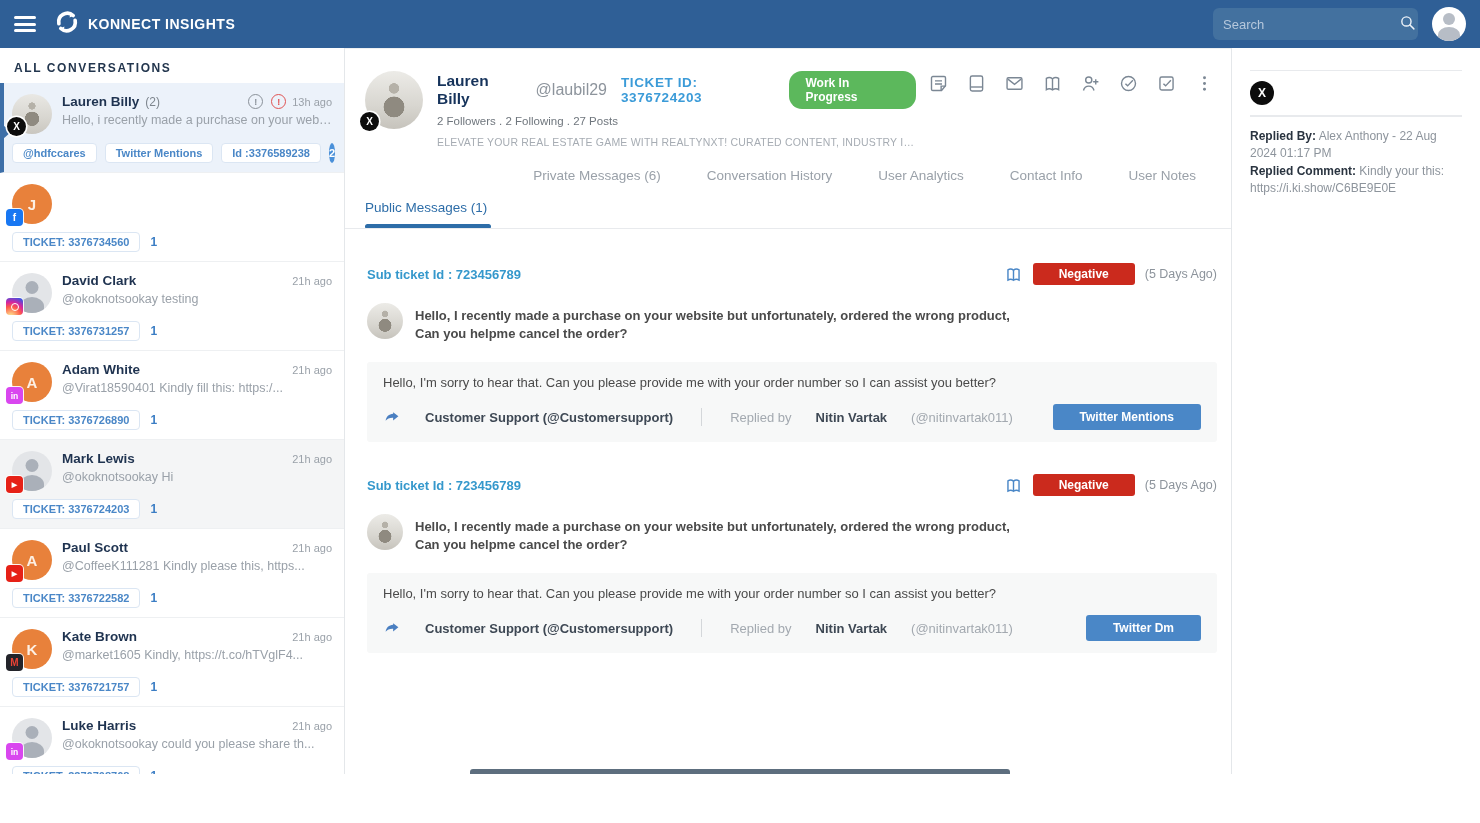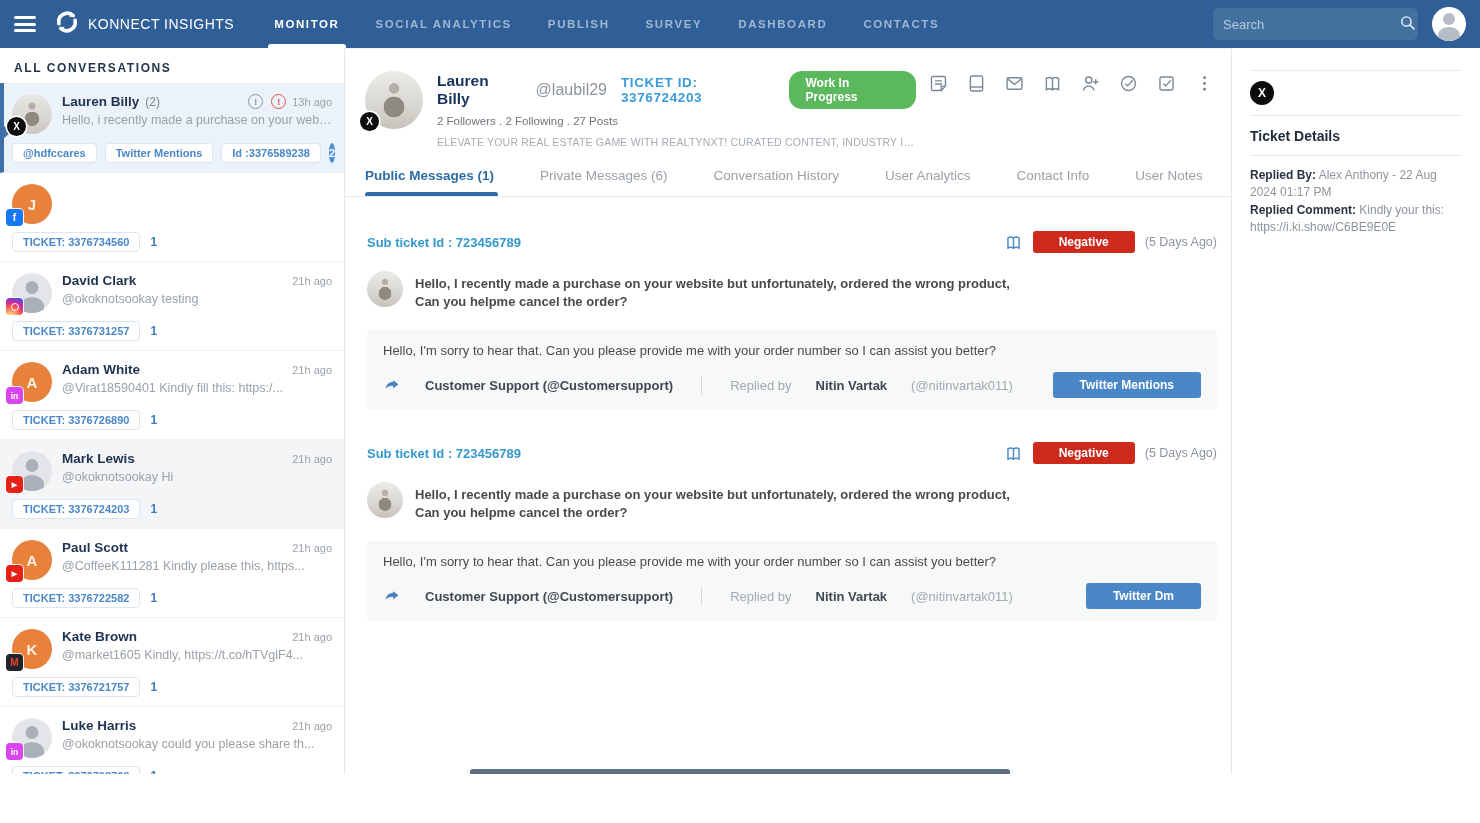--- a/index.html
+++ b/index.html
@@ -6,21 +6,21 @@
   html,body { width:1480px; height:823px; overflow:hidden; background:#fff;
               font-family:"Liberation Sans", sans-serif; }
 
   
   .topbar { height:48px; background:#2f5f96; display:flex; align-items:center;
             padding:0 14px; position:relative; }
   .hamburger { width:22px; height:16px; display:flex; flex-direction:column;
                justify-content:space-between; cursor:pointer; margin-right:18px; }
   .hamburger span { height:3px; background:#fff; border-radius:2px; }
   .brand { display:flex; align-items:center; gap:8px; margin-right:40px; }
-  .brand-name { color:#fff; font-weight:normal; font-size:14px; letter-spacing:.5px; white-space:nowrap; }
+  .brand-name { color:#fff; font-weight:bold; font-size:14px; letter-spacing:.5px; white-space:nowrap; }
   .nav { display:flex; align-items:stretch; height:48px; gap:36px; }
   .nav-item { color:#9fb7d2; font-size:11.5px; font-weight:bold; letter-spacing:1.6px;
               display:flex; align-items:center; position:relative; cursor:pointer; white-space:nowrap; }
   .nav-item.active { color:#fff; }
   .nav-item.active::after { content:""; position:absolute; left:-6px; right:-6px; bottom:0;
               height:4px; background:#fff; border-radius:3px 3px 0 0; }
   .topbar-right { margin-left:auto; display:flex; align-items:center; gap:14px; }
   .search-box { width:205px; height:32px; background:#43719f; border-radius:6px;
                 display:flex; align-items:center; padding:0 10px; }
   .search-box input { flex:1; background:transparent; border:none; outline:none;
@@ -111,21 +111,21 @@
   .mp-stats { margin-top:6px; font-size:11.5px; color:#6f767d; }
   .mp-bio { margin-top:9px; font-size:10.5px; color:#a6acb3; letter-spacing:.2px; white-space:nowrap;
       overflow:hidden; text-overflow:ellipsis; }
   .mp-icons { display:flex; align-items:flex-start; gap:17px; padding-top:2px; margin-left:12px; }
   .hicon { width:21px; height:21px; color:#7b8794; cursor:pointer; flex:none; }
   .hicon svg { width:100%; height:100%; }
 
   .tabs { display:flex; gap:46px; padding:20px 0 0 20px; border-bottom:1px solid #e8eaed;
       white-space:nowrap; overflow:hidden; }
   .tab { font-size:13.5px; color:#9aa1a9; padding-bottom:13px; position:relative; cursor:pointer; }
-  .tab.active { color:#2d6da8; font-weight:bold; }
+  .tab.active { color:#2d6da8; font-weight:normal;margin-top:32px; }
   .tab.active::after { content:""; position:absolute; left:0; right:-4px; bottom:-1px; height:5px;
       background:#2d6da8; border-radius:4px; }
 
   .content { padding:34px 14px 0 22px; }
   .subticket { margin-bottom:32px; }
   .st-head { display:flex; align-items:center; }
   .st-id { font-size:13px; font-weight:bold; color:#3598cc; }
   .st-right { margin-left:auto; display:flex; align-items:center; gap:10px; }
   .book-ic { width:19px; height:19px; color:#4a87c7; }
   .book-ic svg { width:100%; height:100%; }
@@ -177,28 +177,20 @@
     <span>
       <svg width="26" height="26" viewBox="0 0 24 24" fill="none">
         <path d="M4.5 13.5a8 8 0 0 1 13.2-7.5" stroke="#fff" stroke-width="3.4" stroke-linecap="round"></path>
         <path d="M19.5 10.5a8 8 0 0 1-13.2 7.5" stroke="#fff" stroke-width="3.4" stroke-linecap="round"></path>
         <path d="M15 3l4 2.8-4.6 2z" fill="#fff"></path>
         <path d="M9 21l-4-2.8 4.6-2z" fill="#fff"></path>
       </svg>
     </span>
     <span class="brand-name">KONNECT INSIGHTS</span>
   </div>
-  <div class="nav">
-    <div class="nav-item active">MONITOR</div>
-    <div class="nav-item">SOCIAL ANALYTICS</div>
-    <div class="nav-item">PUBLISH</div>
-    <div class="nav-item">SURVEY</div>
-    <div class="nav-item">DASHBOARD</div>
-    <div class="nav-item">CONTACTS</div>
-  </div>
   <div class="topbar-right">
     <div class="search-box">
       <input type="text" placeholder="Search" style="">
       <span>
         <svg width="17" height="17" viewBox="0 0 24 24" fill="none">
           <circle cx="10.5" cy="10.5" r="6.5" stroke="#eef3f9" stroke-width="2"></circle>
           <path d="M15.5 15.5L21 21" stroke="#eef3f9" stroke-width="2" stroke-linecap="round"></path>
         </svg>
       </span>
     </div>
@@ -553,21 +545,20 @@
     <div class="composer-bar"></div>
   </div>
 
   <div class="rightpanel">
     <div class="rp-inner">
       <div class="rp-rule" style="margin-top:22px;"></div>
       <div class="rp-channel">
         <div class="rp-x">X</div>
       </div>
       <div class="rp-rule"></div>
-      <div class="rp-title">Ticket Details</div>
       <div class="rp-rule"></div>
       <div class="rp-body">
         <span class="rp-label">Replied By:</span><span> Alex Anthony - 22 Aug 2024 01:17 PM</span><br>
         <span class="rp-label">Replied Comment:</span><span> Kindly your this: https://i.ki.show/C6BE9E0E</span>
       </div>
     </div>
   </div>
 </div>
 
 </body></html>

